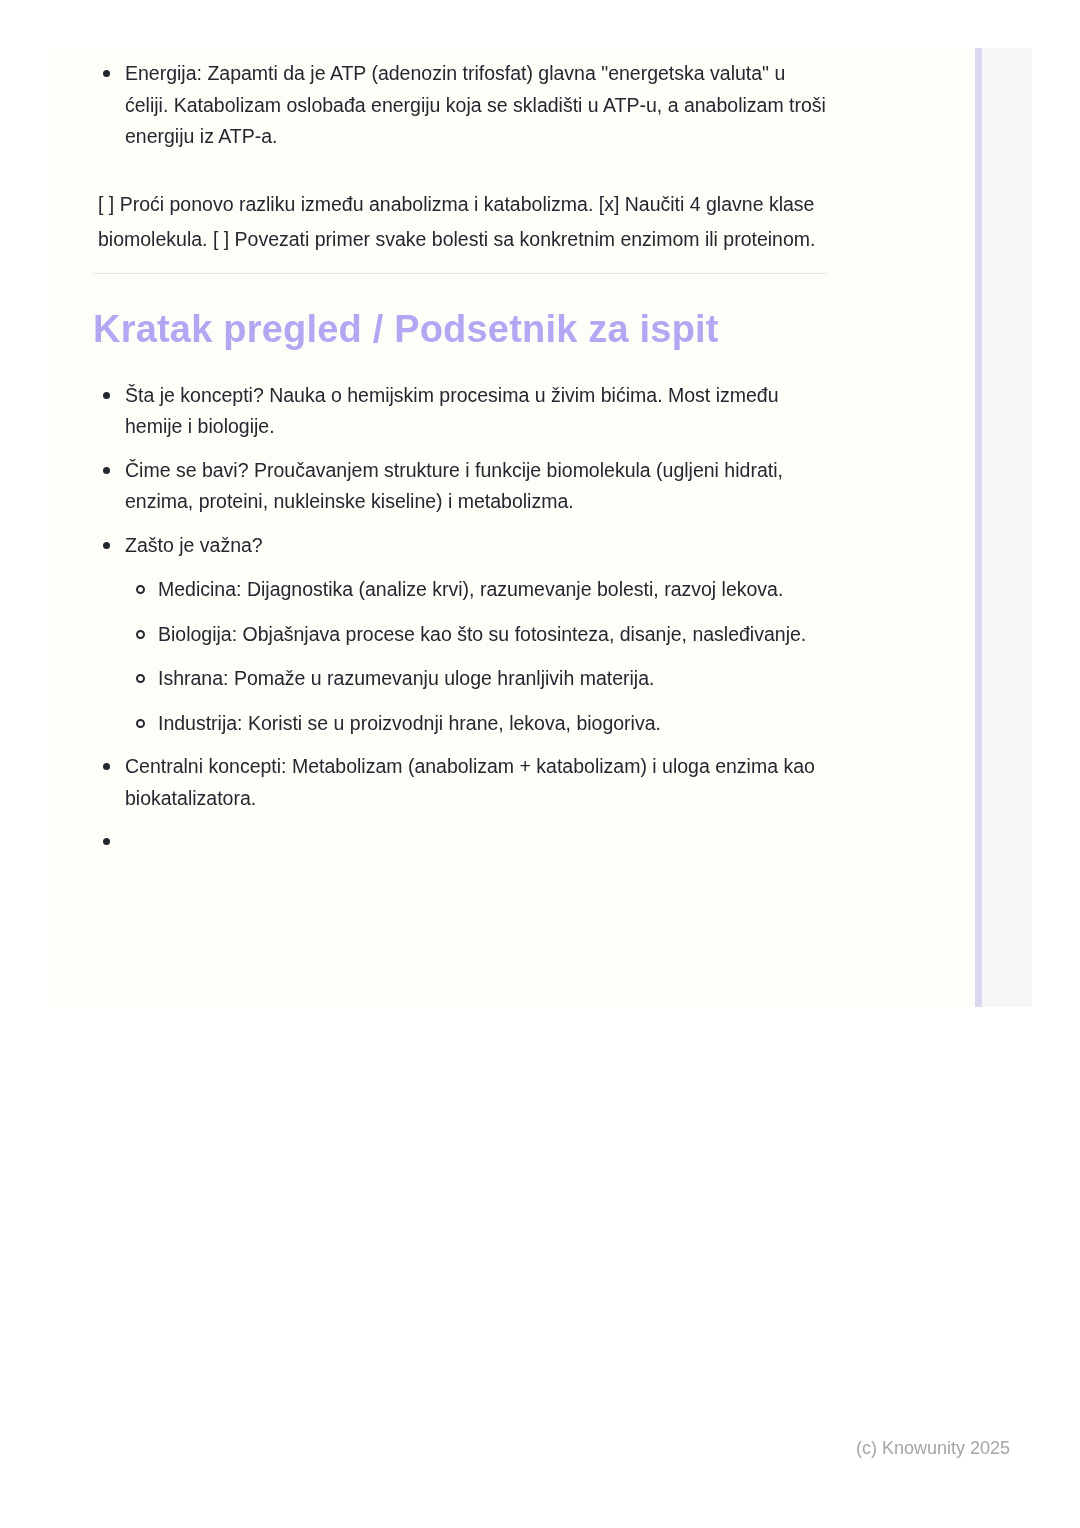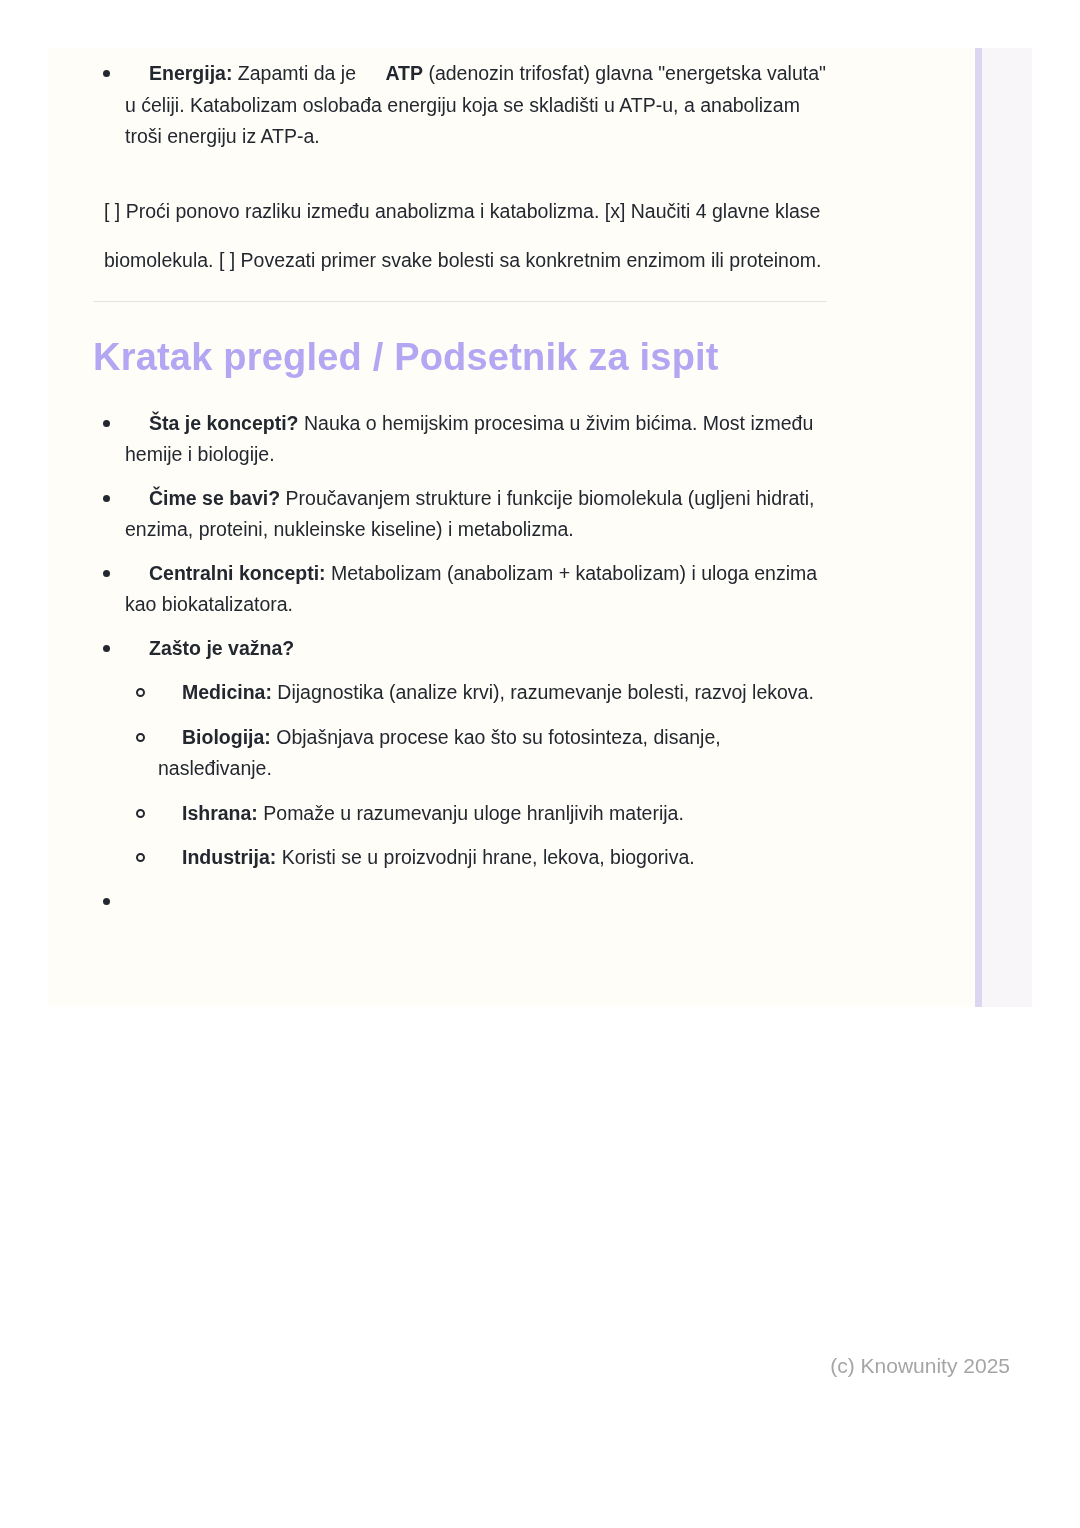--- a/index.html
+++ b/index.html
@@ -84,42 +84,42 @@
     left: 11px;
     top: 11px;
     width: 9px;
     height: 9px;
     border: 2px solid #232830;
     border-radius: 50%;
     box-sizing: border-box;
   }
   .para {
     font-size: 19.5px;
-    line-height: 49px;
-    margin: 34px 0 0 11px;
+    line-height: 35px;
+    margin: 34px 0 0 5px;
   }
   .divider {
     border: none;
     border-top: 1px solid #e6e5e1;
     margin: 16px 0 0 0;
   }
   h2.section-heading {
     margin: 36px 0 32px 0;
     font-size: 38px;
     line-height: 38px;
     font-weight: 700;
     color: #b3a6f2;
     letter-spacing: 0.2px;
   }
-  strong { font-weight: 700; margin-left: 24px; }
+  strong { font-weight: 400; }
   .footer-note {
     position: absolute;
-    top: 1356px;
+    top: 1438px;
     right: 70px;
-    font-size: 21px;
+    font-size: 18px;
     line-height: 20px;
     color: #a5a5a5;
     text-align: center;
   }
 </style>
 </head>
 <body>
 
 <div class="card">
   <div class="content">
@@ -144,25 +144,20 @@
         <span><strong>Šta je koncepti?</strong><span> Nauka o hemijskim procesima u živim bićima. Most između hemije i biologije.</span></span>
       </li>
 
       <li>
         <span class="dot"></span>
         <span><strong>Čime se bavi?</strong><span> Proučavanjem strukture i funkcije biomolekula (ugljeni hidrati, enzima, proteini, nukleinske kiseline) i metabolizma.</span></span>
       </li>
 
       <li>
         <span class="dot"></span>
-        <span><strong>Centralni koncepti:</strong><span> Metabolizam (anabolizam + katabolizam) i uloga enzima kao biokatalizatora.</span></span>
-      </li>
-
-      <li>
-        <span class="dot"></span>
         <span><strong>Zašto je važna?</strong></span>
         <ul class="lvl2">
           <li>
             <span class="circle"></span>
             <span><strong>Medicina:</strong><span> Dijagnostika (analize krvi), razumevanje bolesti, razvoj lekova.</span></span>
           </li>
           <li>
             <span class="circle"></span>
             <span><strong>Biologija:</strong><span> Objašnjava procese kao što su fotosinteza, disanje, nasleđivanje.</span></span>
           </li>
@@ -172,20 +167,25 @@
           </li>
           <li>
             <span class="circle"></span>
             <span><strong>Industrija:</strong><span> Koristi se u proizvodnji hrane, lekova, biogoriva.</span></span>
           </li>
         </ul>
       </li>
 
       <li>
         <span class="dot"></span>
+        <span><strong>Centralni koncepti:</strong><span> Metabolizam (anabolizam + katabolizam) i uloga enzima kao biokatalizatora.</span></span>
+      </li>
+
+      <li>
+        <span class="dot"></span>
       </li>
 
     </ul>
   </div>
 </div>
 
 <div class="accent-line"></div>
 <div class="side-panel"></div>
 
 <div class="footer-note">(c) Knowunity 2025</div>

